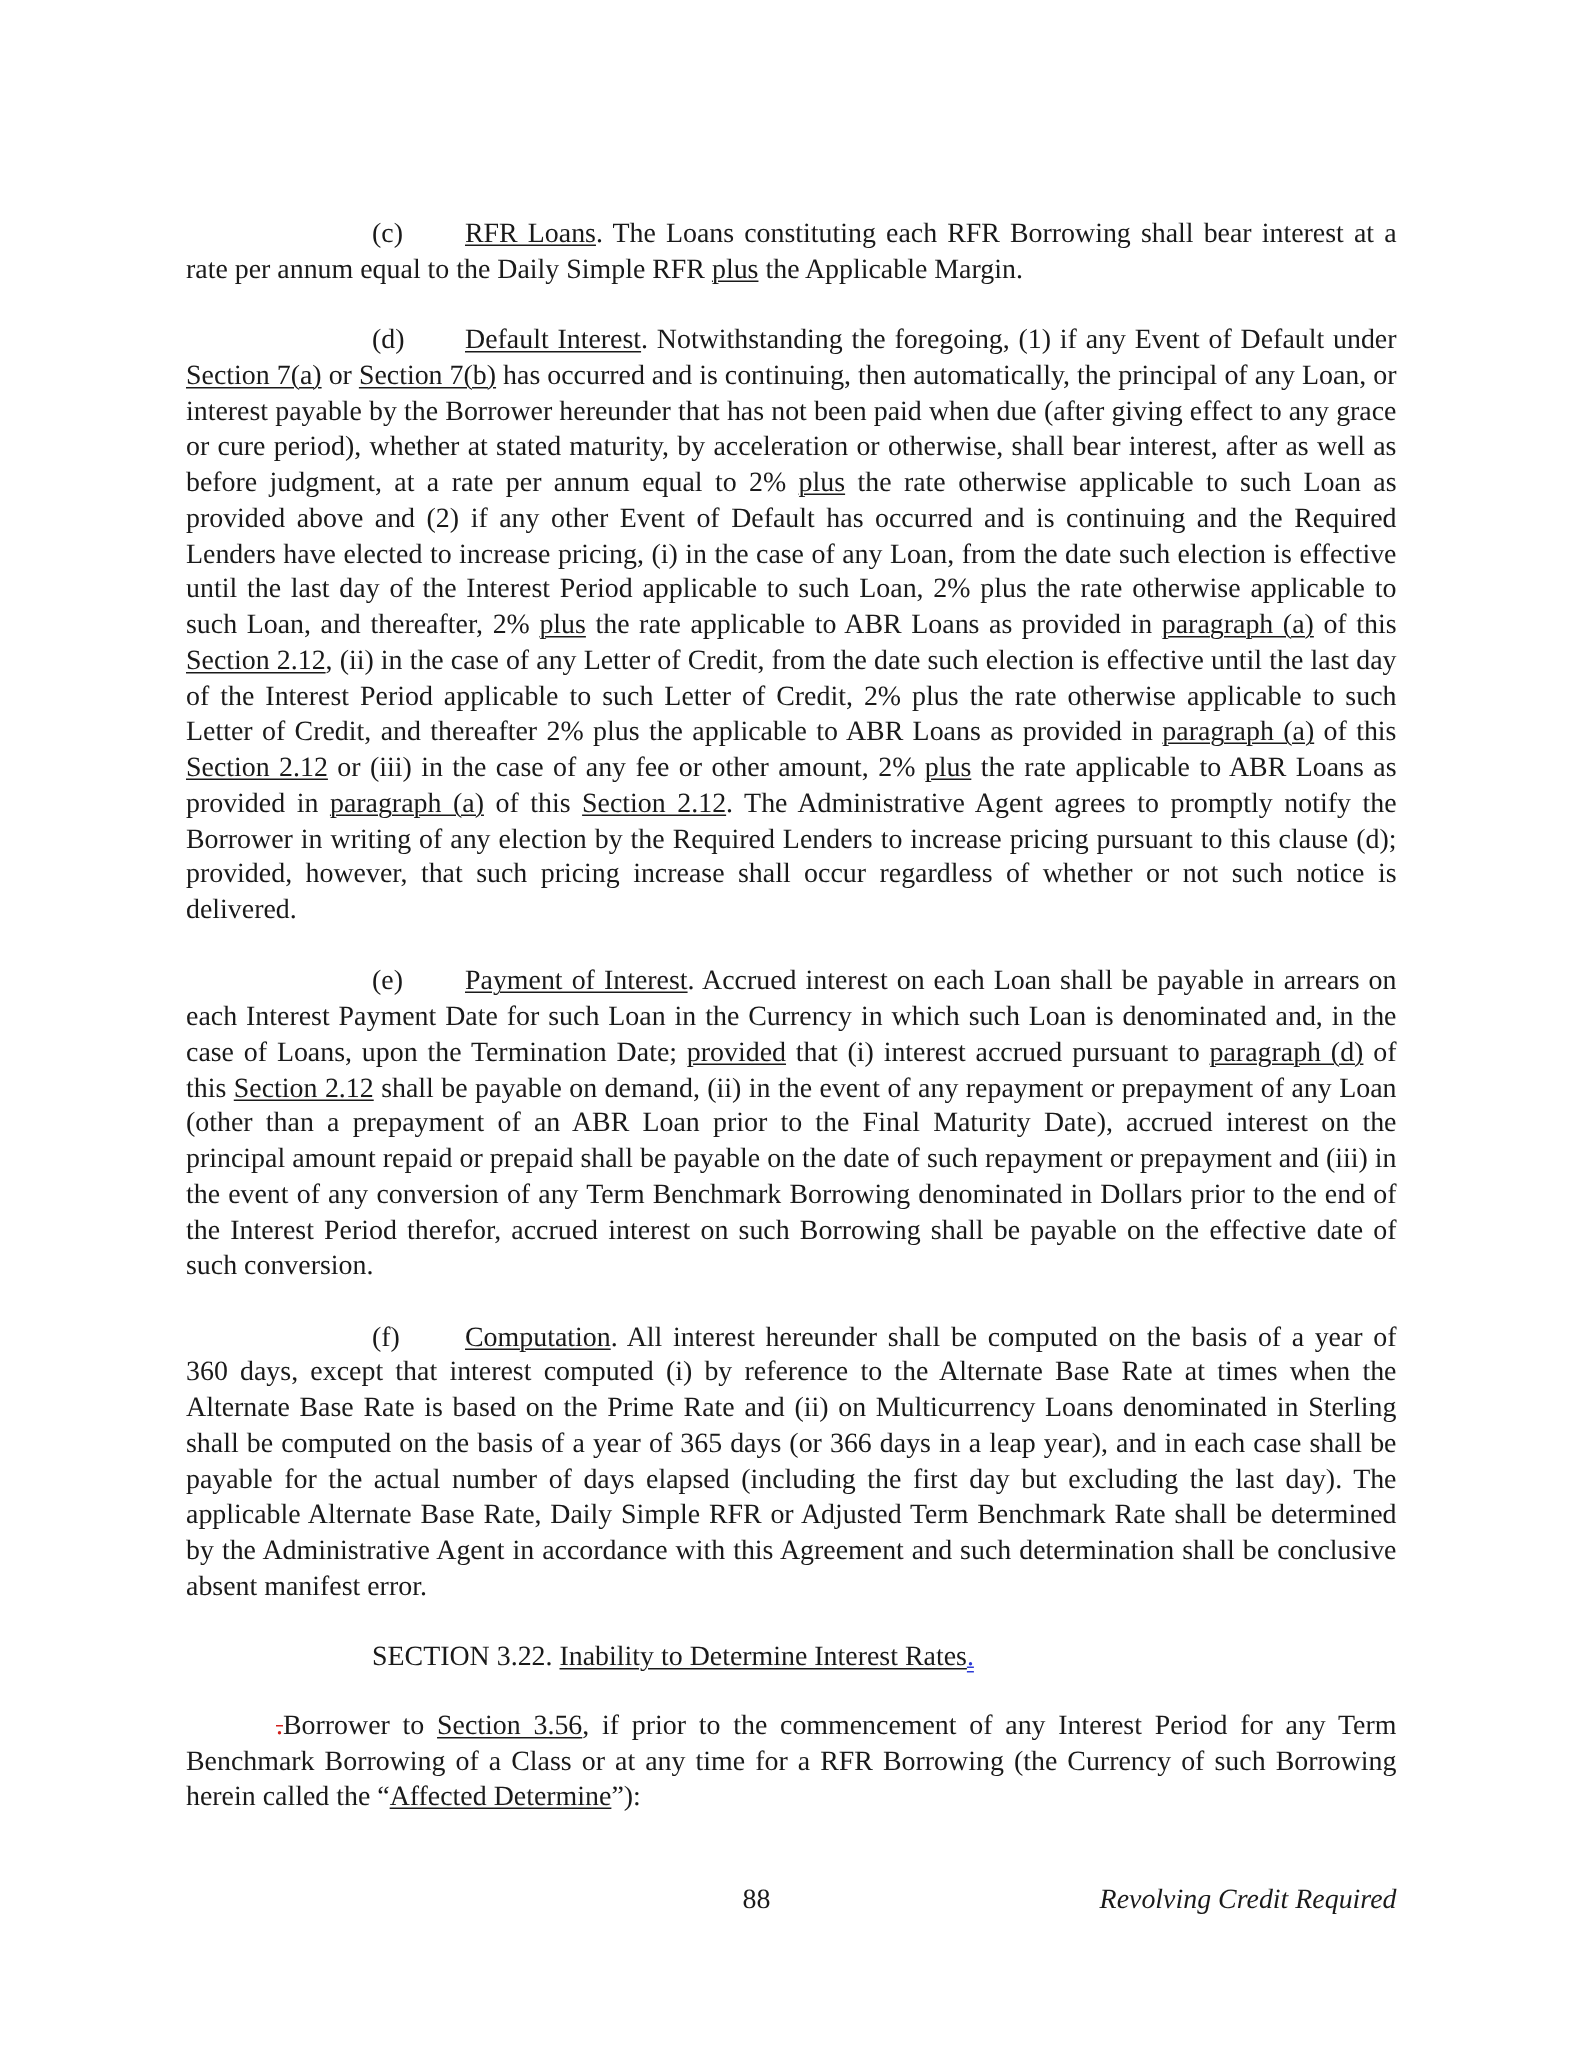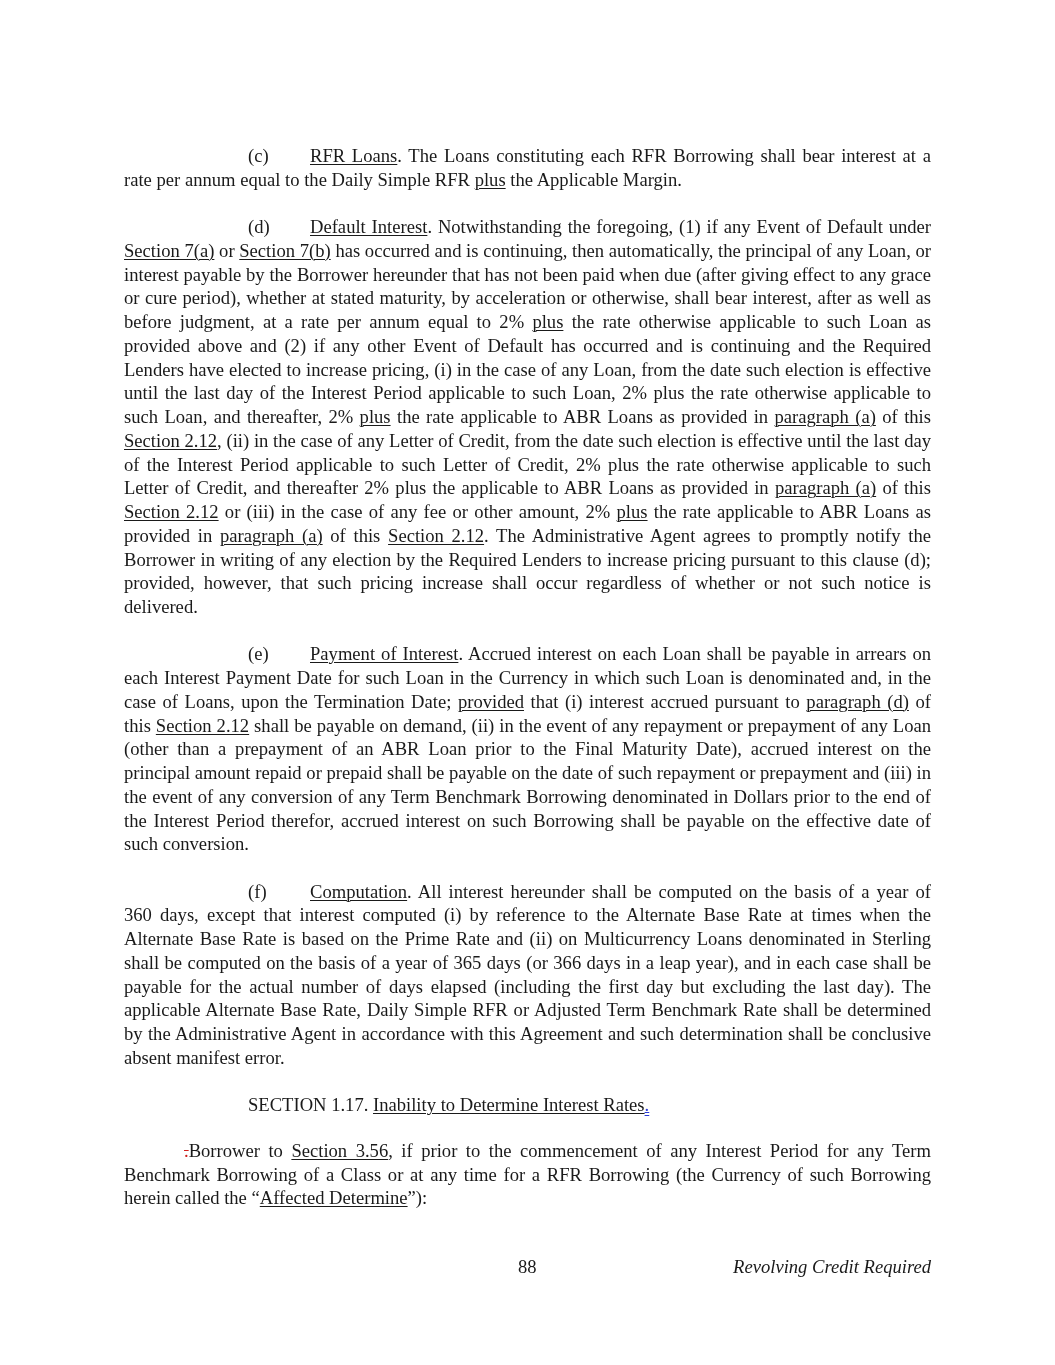--- a/index.html
+++ b/index.html
@@ -25,37 +25,37 @@
   .del { color: #d0201c; text-decoration: line-through; }
   .footer {
     position: absolute;
     top: 1256px;
     left: 124px;
     width: 807px;
     font-family: "Liberation Serif", "DejaVu Serif", serif;
     font-size: 18.6px;
     color: #1a1a1a;
   }
-  .page-num { position: absolute; left: 394px; }
+  .page-num { position: absolute; left: 371px; }
   .doc-title { position: absolute; right: 0; font-style: italic; }
 </style>
 </head>
 <body>
 
 <div class="page">
 
   <p class="indent"><span class="label">(c)</span><u>RFR Loans</u><span>.  The Loans constituting each RFR Borrowing shall bear interest at a rate per annum equal to the Daily Simple RFR </span><u>plus</u><span> the Applicable Margin.</span></p>
 
   <p class="indent"><span class="label">(d)</span><u>Default Interest</u><span>.  Notwithstanding the foregoing, (1) if any Event of Default under </span><u>Section 7(a)</u><span> or </span><u>Section 7(b)</u><span> has occurred and is continuing, then automatically, the principal of any Loan, or interest payable by the Borrower hereunder that has not been paid when due (after giving effect to any grace or cure period), whether at stated maturity, by acceleration or otherwise, shall bear interest, after as well as before judgment, at a rate per annum equal to 2% </span><u>plus</u><span> the rate otherwise applicable to such Loan as provided above and (2) if any other Event of Default has occurred and is continuing and the Required Lenders have elected to increase pricing, (i) in the case of any Loan, from the date such election is effective until the last day of the Interest Period applicable to such Loan, 2% plus the rate otherwise applicable to such Loan, and thereafter, 2% </span><u>plus</u><span> the rate applicable to ABR Loans as provided in </span><u>paragraph (a)</u><span> of this </span><u>Section 2.12</u><span>, (ii) in the case of any Letter of Credit, from the date such election is effective until the last day of the Interest Period applicable to such Letter of Credit, 2% plus the rate otherwise applicable to such Letter of Credit, and thereafter 2% plus the applicable to ABR Loans as provided in </span><u>paragraph (a)</u><span> of this </span><u>Section 2.12</u><span> or (iii) in the case of any fee or other amount, 2% </span><u>plus</u><span> the rate applicable to ABR Loans as provided in </span><u>paragraph (a)</u><span> of this </span><u>Section 2.12</u><span>. The Administrative Agent agrees to promptly notify the Borrower in writing of any election by the Required Lenders to increase pricing pursuant to this clause (d); provided, however, that such pricing increase shall occur regardless of whether or not such notice is delivered.</span></p>
 
   <p class="indent"><span class="label">(e)</span><u>Payment of Interest</u><span>.  Accrued interest on each Loan shall be payable in arrears on each Interest Payment Date for such Loan in the Currency in which such Loan is denominated and, in the case of Loans, upon the Termination Date; </span><u>provided</u><span> that (i) interest accrued pursuant to </span><u>paragraph (d)</u><span> of this </span><u>Section 2.12</u><span> shall be payable on demand, (ii) in the event of any repayment or prepayment of any Loan (other than a prepayment of an ABR Loan prior to the Final Maturity Date), accrued interest on the principal amount repaid or prepaid shall be payable on the date of such repayment or prepayment and (iii) in the event of any conversion of any Term Benchmark Borrowing denominated in Dollars prior to the end of the Interest Period therefor, accrued interest on such Borrowing shall be payable on the effective date of such conversion.</span></p>
 
   <p class="indent"><span class="label">(f)</span><u>Computation</u><span>.  All interest hereunder shall be computed on the basis of a year of 360 days, except that interest computed (i) by reference to the Alternate Base Rate at times when the Alternate Base Rate is based on the Prime Rate and (ii) on Multicurrency Loans denominated in Sterling shall be computed on the basis of a year of 365 days (or 366 days in a leap year), and in each case shall be payable for the actual number of days elapsed (including the first day but excluding the last day).  The applicable Alternate Base Rate, Daily Simple RFR or Adjusted Term Benchmark Rate shall be determined by the Administrative Agent in accordance with this Agreement and such determination shall be conclusive absent manifest error.</span></p>
 
-  <p class="heading"><span>SECTION 1.17.  </span><u>Inability to Determine Interest Rates</u><span class="ins" style="color: rgb(43, 58, 214);">.</span></p>
+  <p class="heading"><span>SECTION 3.22.  </span><u>Inability to Determine Interest Rates</u><span class="ins" style="color: rgb(43, 58, 214);">.</span></p>
 
   <p class="indent2"><span class="del" style="color: rgb(208, 32, 28);">.</span><span>Borrower to </span><u>Section 3.56</u><span>, if prior to the commencement of any Interest Period for any Term Benchmark Borrowing of a Class or at any time for a RFR Borrowing (the Currency of such Borrowing herein called the “</span><u>Affected Determine</u><span>”):</span></p>
 
 </div>
 
 <div class="footer">
   <span class="page-num">88</span>
   <span class="doc-title">Revolving Credit Required</span>
 </div>
 

